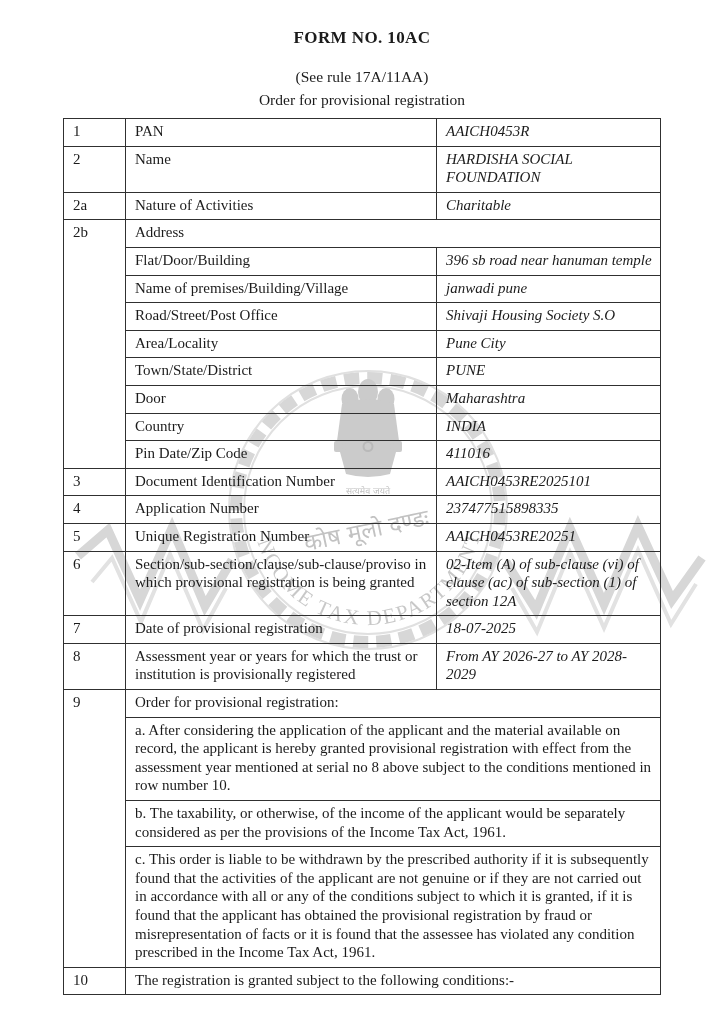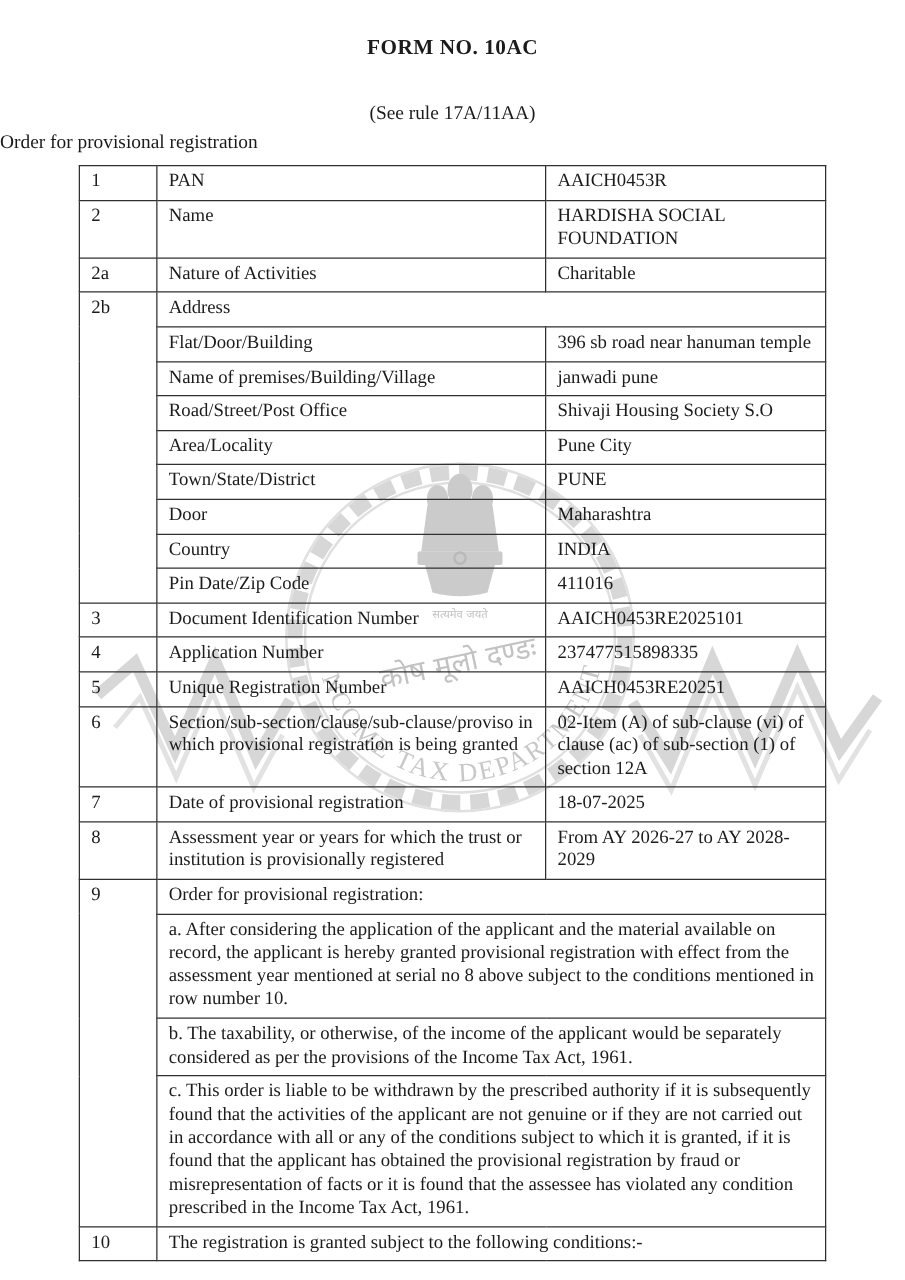--- a/index.html
+++ b/index.html
@@ -10,35 +10,35 @@
   }
   .watermark {
     position:absolute; left:0; top:0; width:724px; height:1024px;
     filter:blur(0.6px); pointer-events:none;
   }
   .doc-title {
     position:relative; text-align:center; padding-top:28px;
     font-size:17px; font-weight:bold; letter-spacing:0.4px;
   }
   .doc-subtitle {
-    position:relative; text-align:center; margin-top:34px; font-size:15.5px;
+    position:relative; text-align:center; margin-top:20px; font-size:15.5px;
   }
   .doc-heading {
-    position:relative; margin-top:5px; font-size:15.5px;
+    position:relative; text-align:center; margin-top:5px; font-size:15.5px;
   }
   table.form {
     position:relative; border-collapse:collapse; table-layout:fixed;
     width:597px; margin:9px 0 0 63px;
   }
   table.form td {
     border:1.4px solid #303030; vertical-align:top;
     padding:3px 4px 5px 9px; font-size:15px; line-height:1.24;
   }
   td.num { padding-left:9px; }
-  td.val { padding-left:8px; padding-right:2px; }
+  td.val { padding-left:8px; padding-right:2px;font-style:italic; }
   .wm-text { fill:#c8c8c8; font-family:"Liberation Serif","DejaVu Serif",serif; }
   .wm-dev  { fill:#c2c2c2; font-family:"DejaVu Sans",sans-serif; }
 </style>
 </head>
 <body>
 
 <div class="page">
 
   <svg class="watermark" viewBox="0 0 724 1024" aria-hidden="true">
     <defs>

